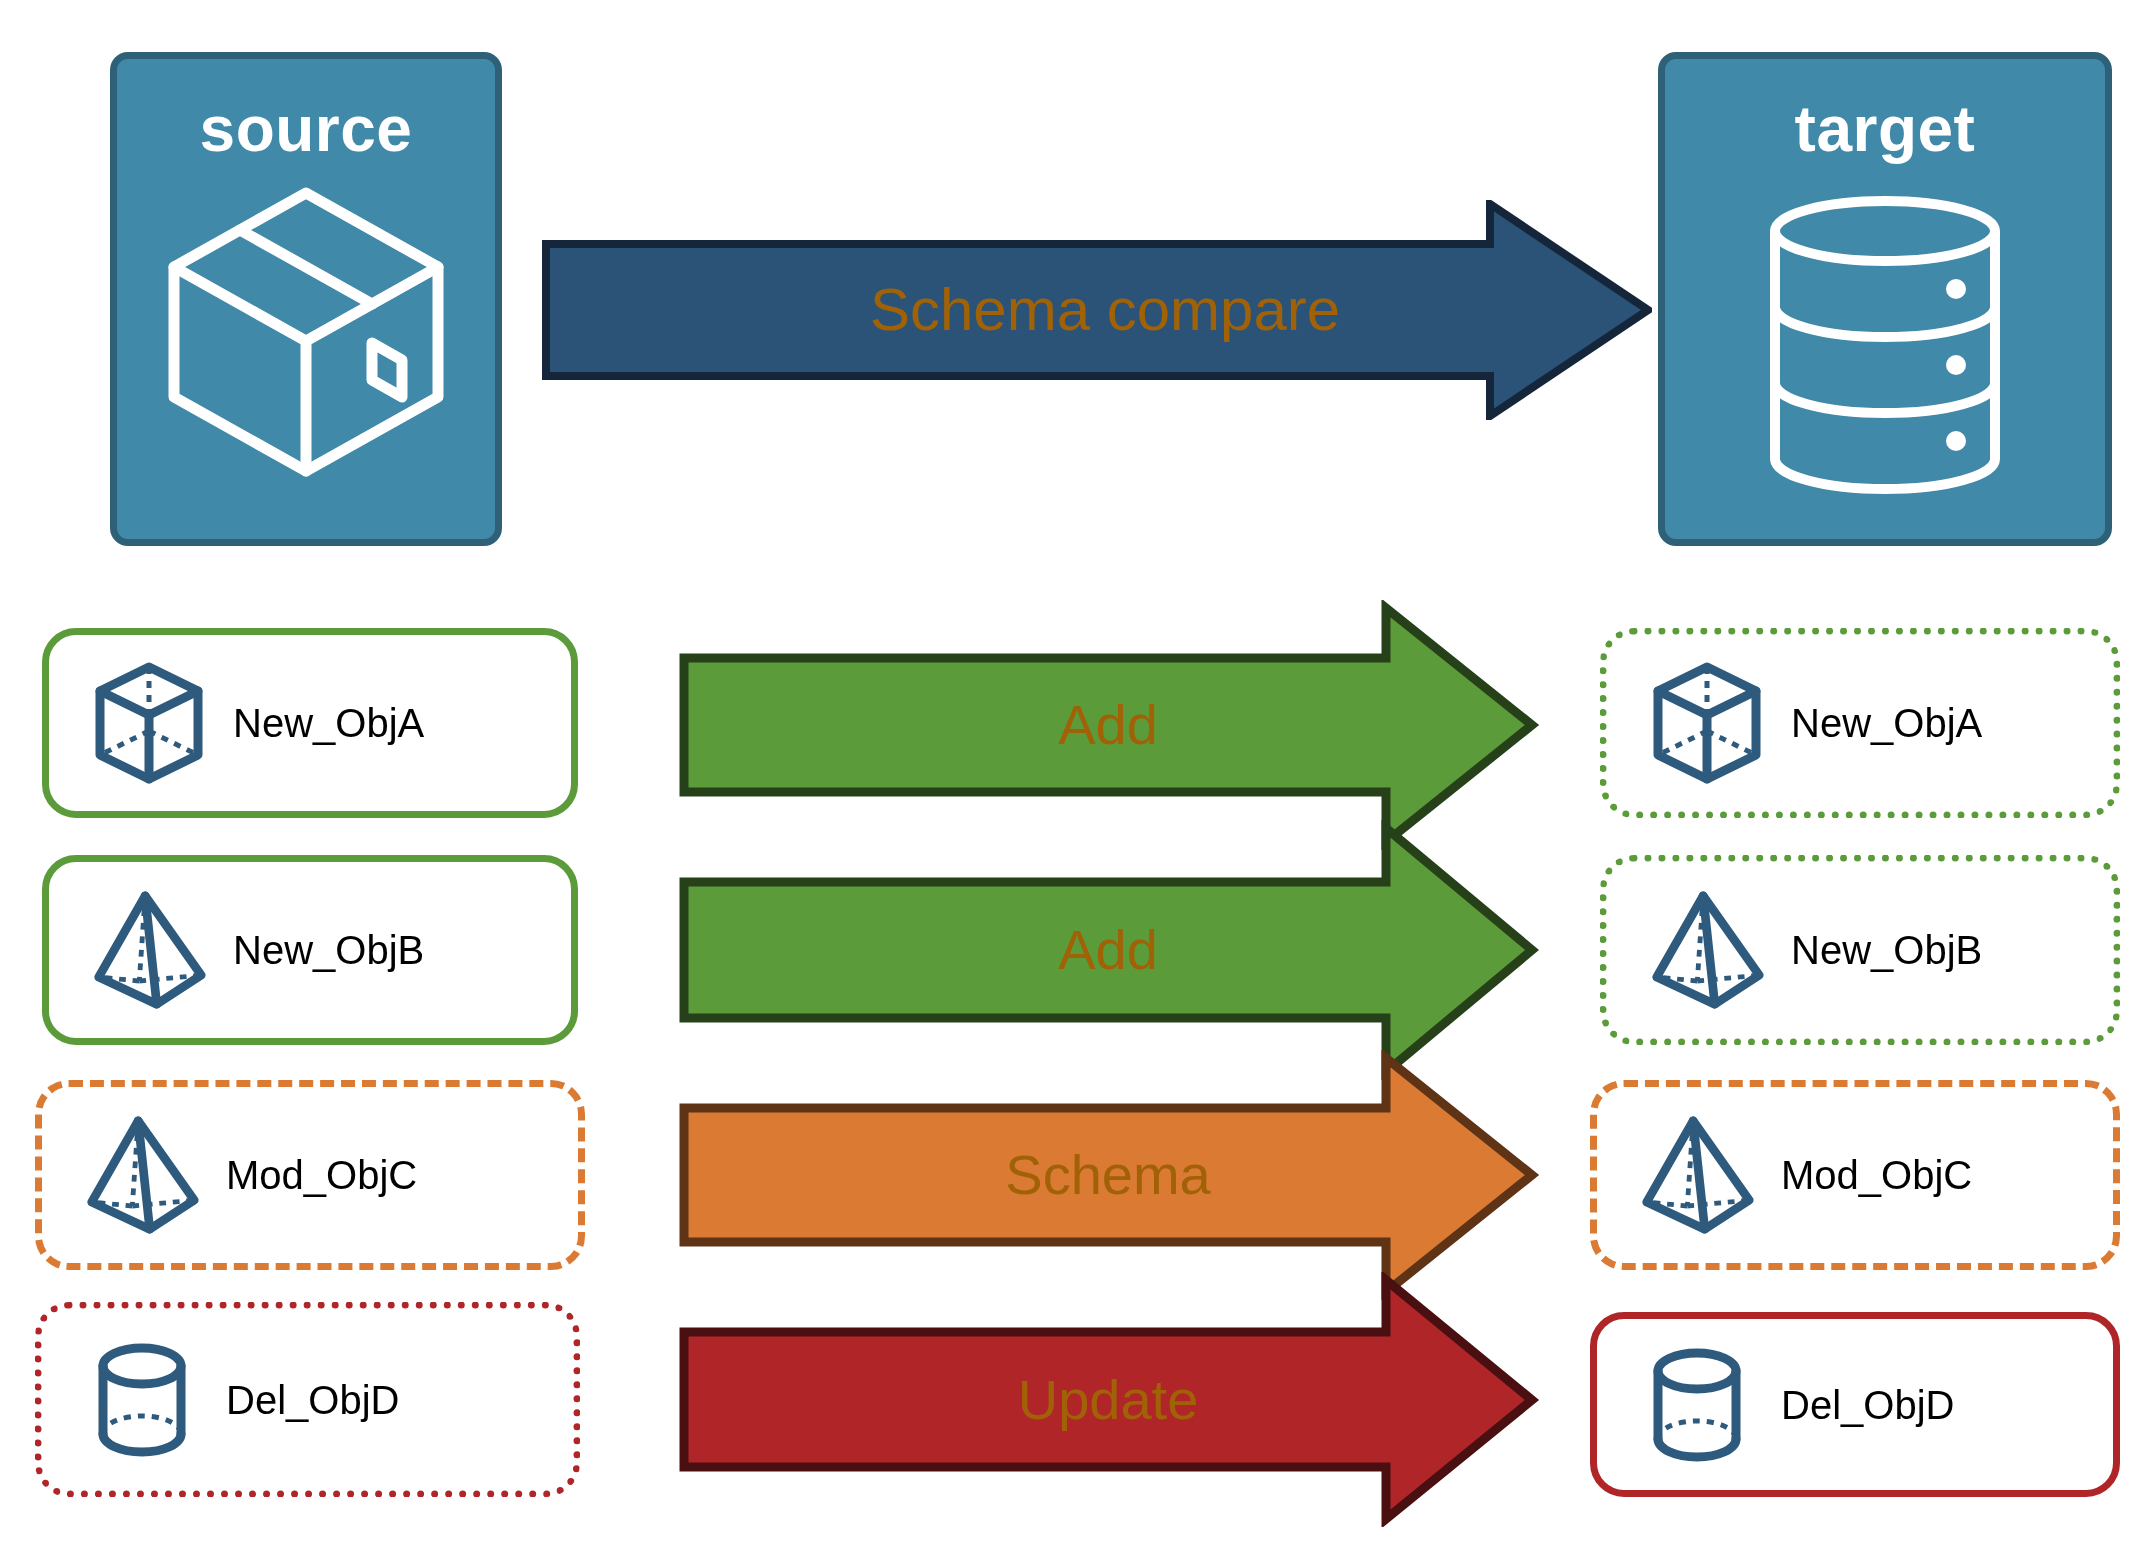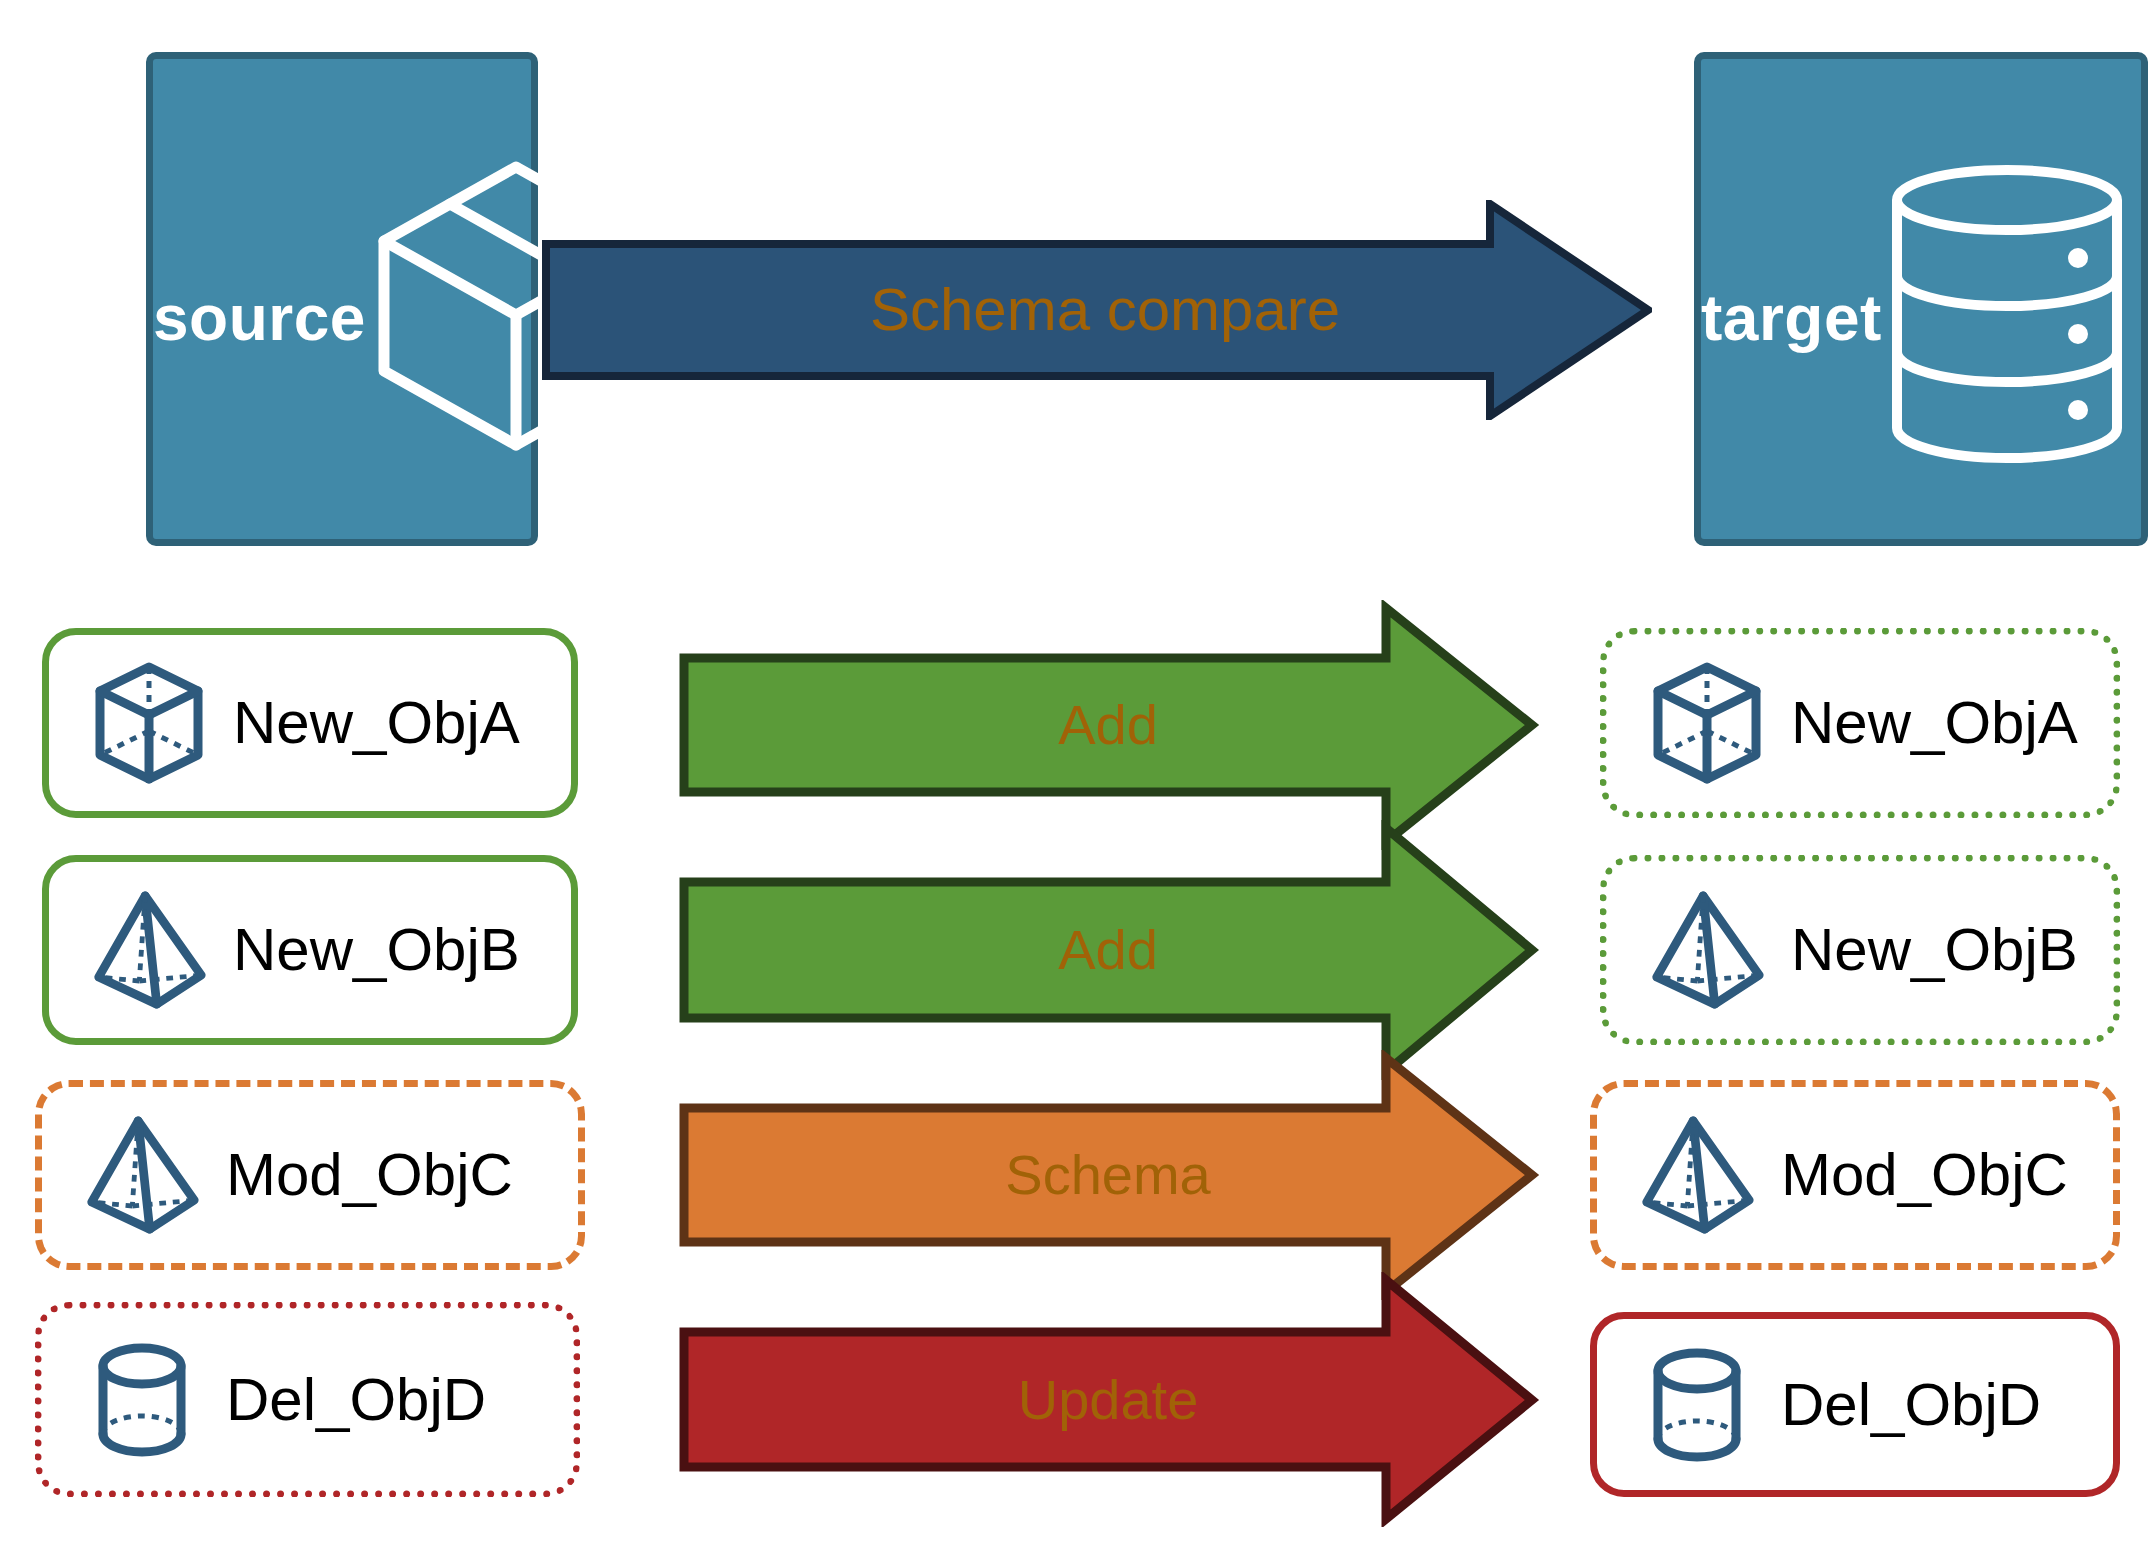--- a/index.html
+++ b/index.html
@@ -2,32 +2,32 @@
 <html><head>
 <meta charset="utf-8">
 <style>
   html,body{margin:0;padding:0;background:#ffffff;}
   body{width:2150px;height:1550px;position:relative;overflow:hidden;
        font-family:"Liberation Sans","DejaVu Sans",sans-serif;}
 
   #stage{position:absolute;left:0;top:0;width:2150px;height:1550px;}
 
   
-  .endpoint{position:absolute;border-radius:10px;box-sizing:border-box;
-            display:flex;align-items:center;margin-left:36px;}
+  .endpoint{position:absolute;border-radius:18px;box-sizing:border-box;
+            display:flex;flex-direction:column;align-items:center;}
   .endpoint .ep-title{font-size:64px;font-weight:bold;color:#ffffff;
             letter-spacing:.5px;margin-top:38px;line-height:1;}
   .endpoint .ep-icon{margin-top:14px;}
 
   
   .pill{position:absolute;box-sizing:border-box;background:#ffffff;
         border-radius:34px;display:flex;align-items:center;}
   .pill .pill-icon{width:120px;display:flex;align-items:center;
         justify-content:center;flex:0 0 auto;margin-left:40px;}
-  .pill .pill-label{font-size:60px;color:#000000;margin-left:24px;
+  .pill .pill-label{font-size:40px;color:#000000;margin-left:24px;
         white-space:nowrap;line-height:1;}
 
   
   .arrow{position:absolute;}
   .arrow .arrow-label{position:absolute;left:8px;top:0;width:100%;height:100%;
         display:flex;align-items:center;justify-content:center;
         color:#a16207;font-size:56px;line-height:1;pointer-events:none;}
   .arrow.big .arrow-label{font-size:60px;}
   .arrow svg{display:block;}
 </style>

